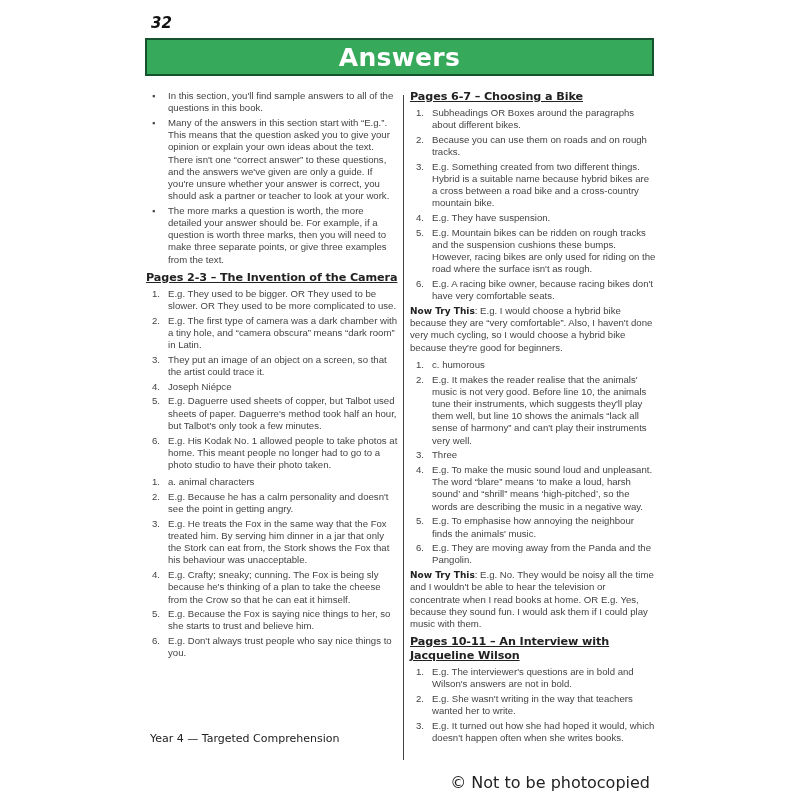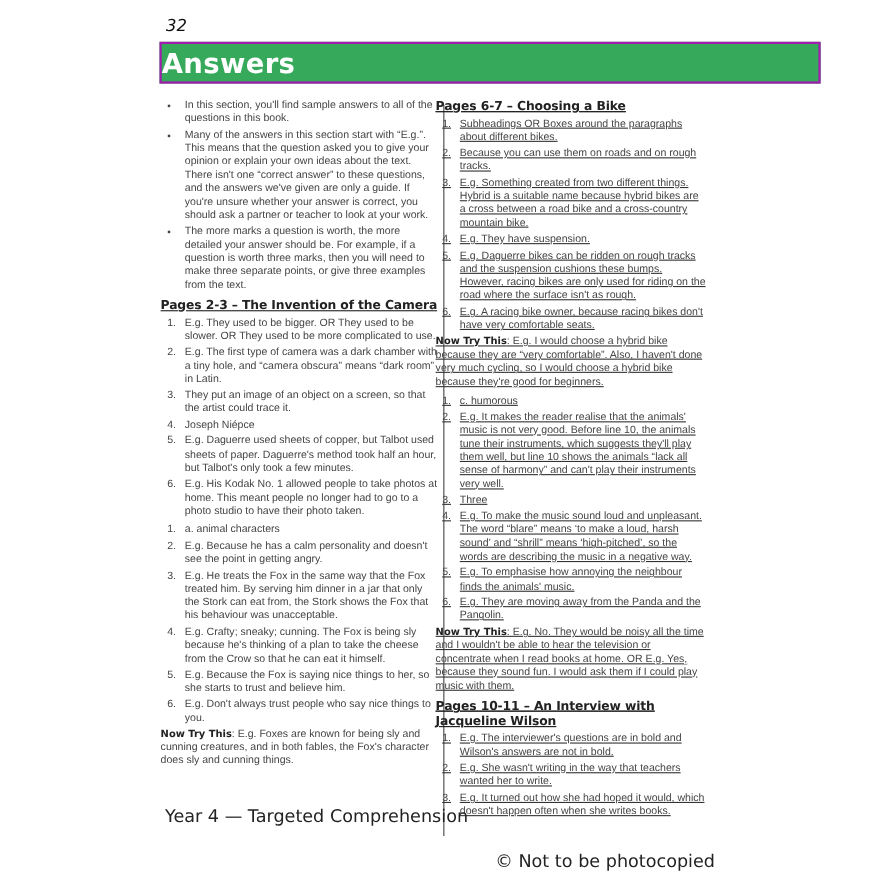--- a/index.html
+++ b/index.html
@@ -1,33 +1,33 @@
 <!DOCTYPE html>
 <html><head>
   <meta charset="utf-8">
   <style>
     html, body { margin: 0; padding: 0; background: #ffffff; }
     body { width: 800px; height: 800px; position: relative; overflow: hidden; font-family: "DejaVu Sans", sans-serif; color: #333; }
-    .page-number { position: absolute; left: 151px; top: 14px; font-family: "DejaVu Sans", sans-serif; font-style: italic; font-weight: normal; font-size: 15px; color: #111; }
-    .banner { position: absolute; left: 145px; top: 38px; width: 601px; height: 38px; background: #36a95b; border: 2px solid #a21caf; box-sizing: border-box; display: flex; align-items: center; justify-content: flex-start; }
+    .page-number { position: absolute; left: 151px; top: 14px; font-family: "DejaVu Sans", sans-serif; font-style: italic; font-weight: bold; font-size: 15px; color: #111; }
+    .banner { position: absolute; left: 145px; top: 38px; width: 509px; height: 38px; background: #36a95b; border: 2px solid #14532d; box-sizing: border-box; display: flex; align-items: center; justify-content: center; }
     .banner-title { color: #fff; font-family: "DejaVu Sans", sans-serif; font-weight: bold; font-size: 25px; letter-spacing: 0.3px; }
     .col { position: absolute; top: 90px; }
     .col-left { left: 146px; width: 252px; }
-    .col-right { left: 396px; width: 246px; text-decoration: underline; }
+    .col-right { left: 410px; width: 246px; }
     .divider { position: absolute; left: 403px; top: 95px; width: 1px; height: 665px; background: #444; }
     .section { margin-bottom: 5px; }
     .sec-title { font-family: "DejaVu Sans", sans-serif; font-weight: bold; font-size: 11.2px; color: #222; text-decoration: underline; margin: 0 0 3px 0; letter-spacing: -0.1px; line-height: 14px; }
     .list { margin: 0; padding: 0; list-style: none; }
     .item { display: flex; font-family: "Liberation Sans", sans-serif; font-size: 9.6px; line-height: 12.2px; color: #444; margin-bottom: 2.5px; }
     .num { width: 16px; min-width: 16px; padding-left: 6px; }
     .bullet { width: 16px; min-width: 16px; padding-left: 6px; font-size: 9px; }
     .txt { flex: 1; }
     .ntt { font-family: "Liberation Sans", sans-serif; font-size: 9.6px; line-height: 12.2px; color: #444; margin-top: 2px; }
     .ntt-label { font-family: "DejaVu Sans", sans-serif; font-weight: bold; font-size: 9px; color: #222; }
-    .footer-left { position: absolute; left: 150px; top: 732px; font-family: "DejaVu Sans", sans-serif; font-size: 16px; color: #222; }
+    .footer-left { position: absolute; left: 150px; top: 732px; font-family: "DejaVu Sans", sans-serif; font-size: 11px; color: #222; }
     .footer-right { position: absolute; right: 150px; top: 773px; font-family: "DejaVu Sans", sans-serif; font-size: 16px; color: #222; }
   </style>
 </head>
 <body>
 
 <div class="page-number">32</div>
 
 <div class="banner">
   <span class="banner-title">Answers</span>
 </div>
@@ -103,21 +103,20 @@
         </li>
       <li class="item">
           <span class="num">5.</span>
           <span class="txt">E.g. Because the Fox is saying nice things to her, so she starts to trust and believe him.</span>
         </li>
       <li class="item">
           <span class="num">6.</span>
           <span class="txt">E.g. Don't always trust people who say nice things to you.</span>
         </li>
     </ol>
-    <div class="ntt"><span class="ntt-label">Now Try This</span><span>: E.g. Foxes are known for being sly and cunning creatures, and in both fables, the Fox's character does sly and cunning things.</span></div>
   </div>
 </div>
 
 <div class="col col-right">
 
   <div class="section">
     <div class="sec-title">Pages 6-7 – Choosing a Bike</div>
     <ol class="list">
       <li class="item">
           <span class="num">1.</span>
@@ -130,21 +129,21 @@
       <li class="item">
           <span class="num">3.</span>
           <span class="txt">E.g. Something created from two different things. Hybrid is a suitable name because hybrid bikes are a cross between a road bike and a cross-country mountain bike.</span>
         </li>
       <li class="item">
           <span class="num">4.</span>
           <span class="txt">E.g. They have suspension.</span>
         </li>
       <li class="item">
           <span class="num">5.</span>
-          <span class="txt">E.g. Daguerre bikes can be ridden on rough tracks and the suspension cushions these bumps.  However, racing bikes are only used for riding on the road where the surface isn't as rough.</span>
+          <span class="txt">E.g. Mountain bikes can be ridden on rough tracks and the suspension cushions these bumps.  However, racing bikes are only used for riding on the road where the surface isn't as rough.</span>
         </li>
       <li class="item">
           <span class="num">6.</span>
           <span class="txt">E.g. A racing bike owner, because racing bikes don't have very comfortable seats.</span>
         </li>
     </ol>
     <div class="ntt"><span class="ntt-label">Now Try This</span><span>: E.g. I would choose a hybrid bike because they are “very comfortable”.  Also, I haven't done very much cycling, so I would choose a hybrid bike because they're good for beginners.</span></div>
   </div>
 
   <div class="section">

